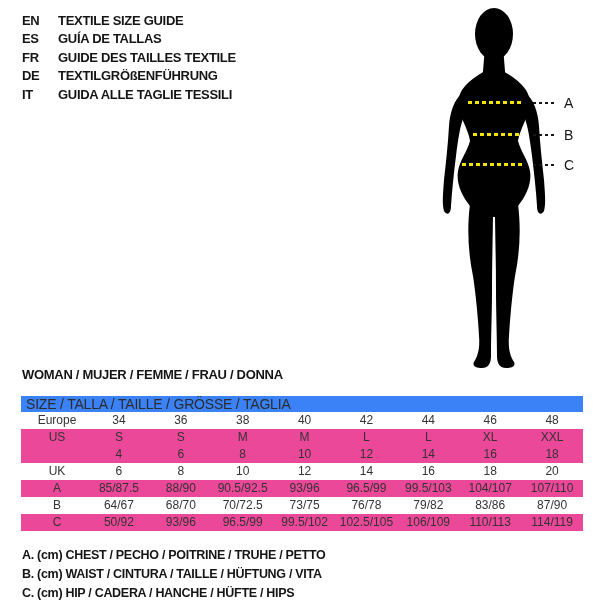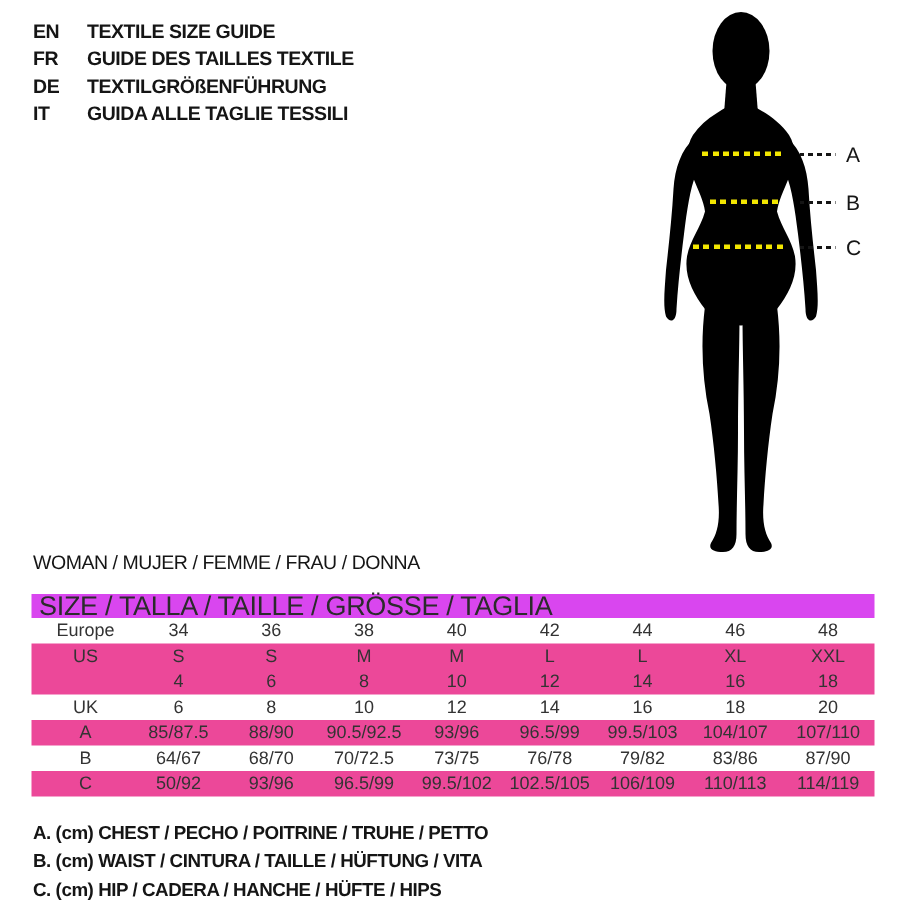--- a/index.html
+++ b/index.html
@@ -18,42 +18,46 @@
   .figure-wrap { position:absolute; left:430px; top:4px; width:165px; height:370px; }
   .silhouette { position:absolute; left:0; top:0; }
   .measure-line { position:absolute; height:3px; }
   .yellow-dash { background:repeating-linear-gradient(90deg,#f2e600 0 4px, rgba(0,0,0,0) 4px 7px); }
   .black-dots  { position:absolute; height:2px;
                  background:repeating-linear-gradient(90deg,#151515 0 3px, rgba(0,0,0,0) 3px 6px); }
   .measure-label { position:absolute; font-size:14px; font-weight:400; }
 
   
   .section-title { position:absolute; left:22px; top:367px;
-                   font-size:13px; font-weight:400; letter-spacing:-0.3px; }
+                   font-size:13px; font-weight:700; letter-spacing:-0.3px; }
 
   
   .size-table { position:absolute; left:21px; top:396px; width:562px; font-size:12px; color:#333; }
-  .t-header { background:#d946ef; height:16px; line-height:16px;
-              padding-left:5px; font-size:18px; color:#2b2b2b; letter-spacing:-0.2px; }
+  .t-header { background:#3b82f6; height:16px; line-height:16px;
+              padding-left:5px; font-size:14px; color:#2b2b2b; letter-spacing:-0.2px; }
   .t-row { display:flex; height:17px; line-height:17px; }
   .t-row.shaded { background:#ec4899; }
   .t-label { width:62px; padding-left:5px;text-align:center; }
   .t-cell { flex:1; text-align:center; }
 
   
   .legend { position:absolute; left:22px; top:546px; }
   .legend-line { font-size:12.5px; font-weight:700; height:19px; line-height:19px; letter-spacing:-0.3px; }
 </style>
 </head>
 <body>
 
 <div class="lang-list">
   <div class="lang-row">
     <span class="lang-code">EN</span>
     <span class="lang-label">TEXTILE SIZE GUIDE</span>
+  </div>
+  <div class="lang-row">
+    <span class="lang-code">ES</span>
+    <span class="lang-label">GUÍA DE TALLAS</span>
   </div>
   <div class="lang-row">
     <span class="lang-code">FR</span>
     <span class="lang-label">GUIDE DES TAILLES TEXTILE</span>
   </div>
   <div class="lang-row">
     <span class="lang-code">DE</span>
     <span class="lang-label">TEXTILGRÖßENFÜHRUNG</span>
   </div>
   <div class="lang-row">

